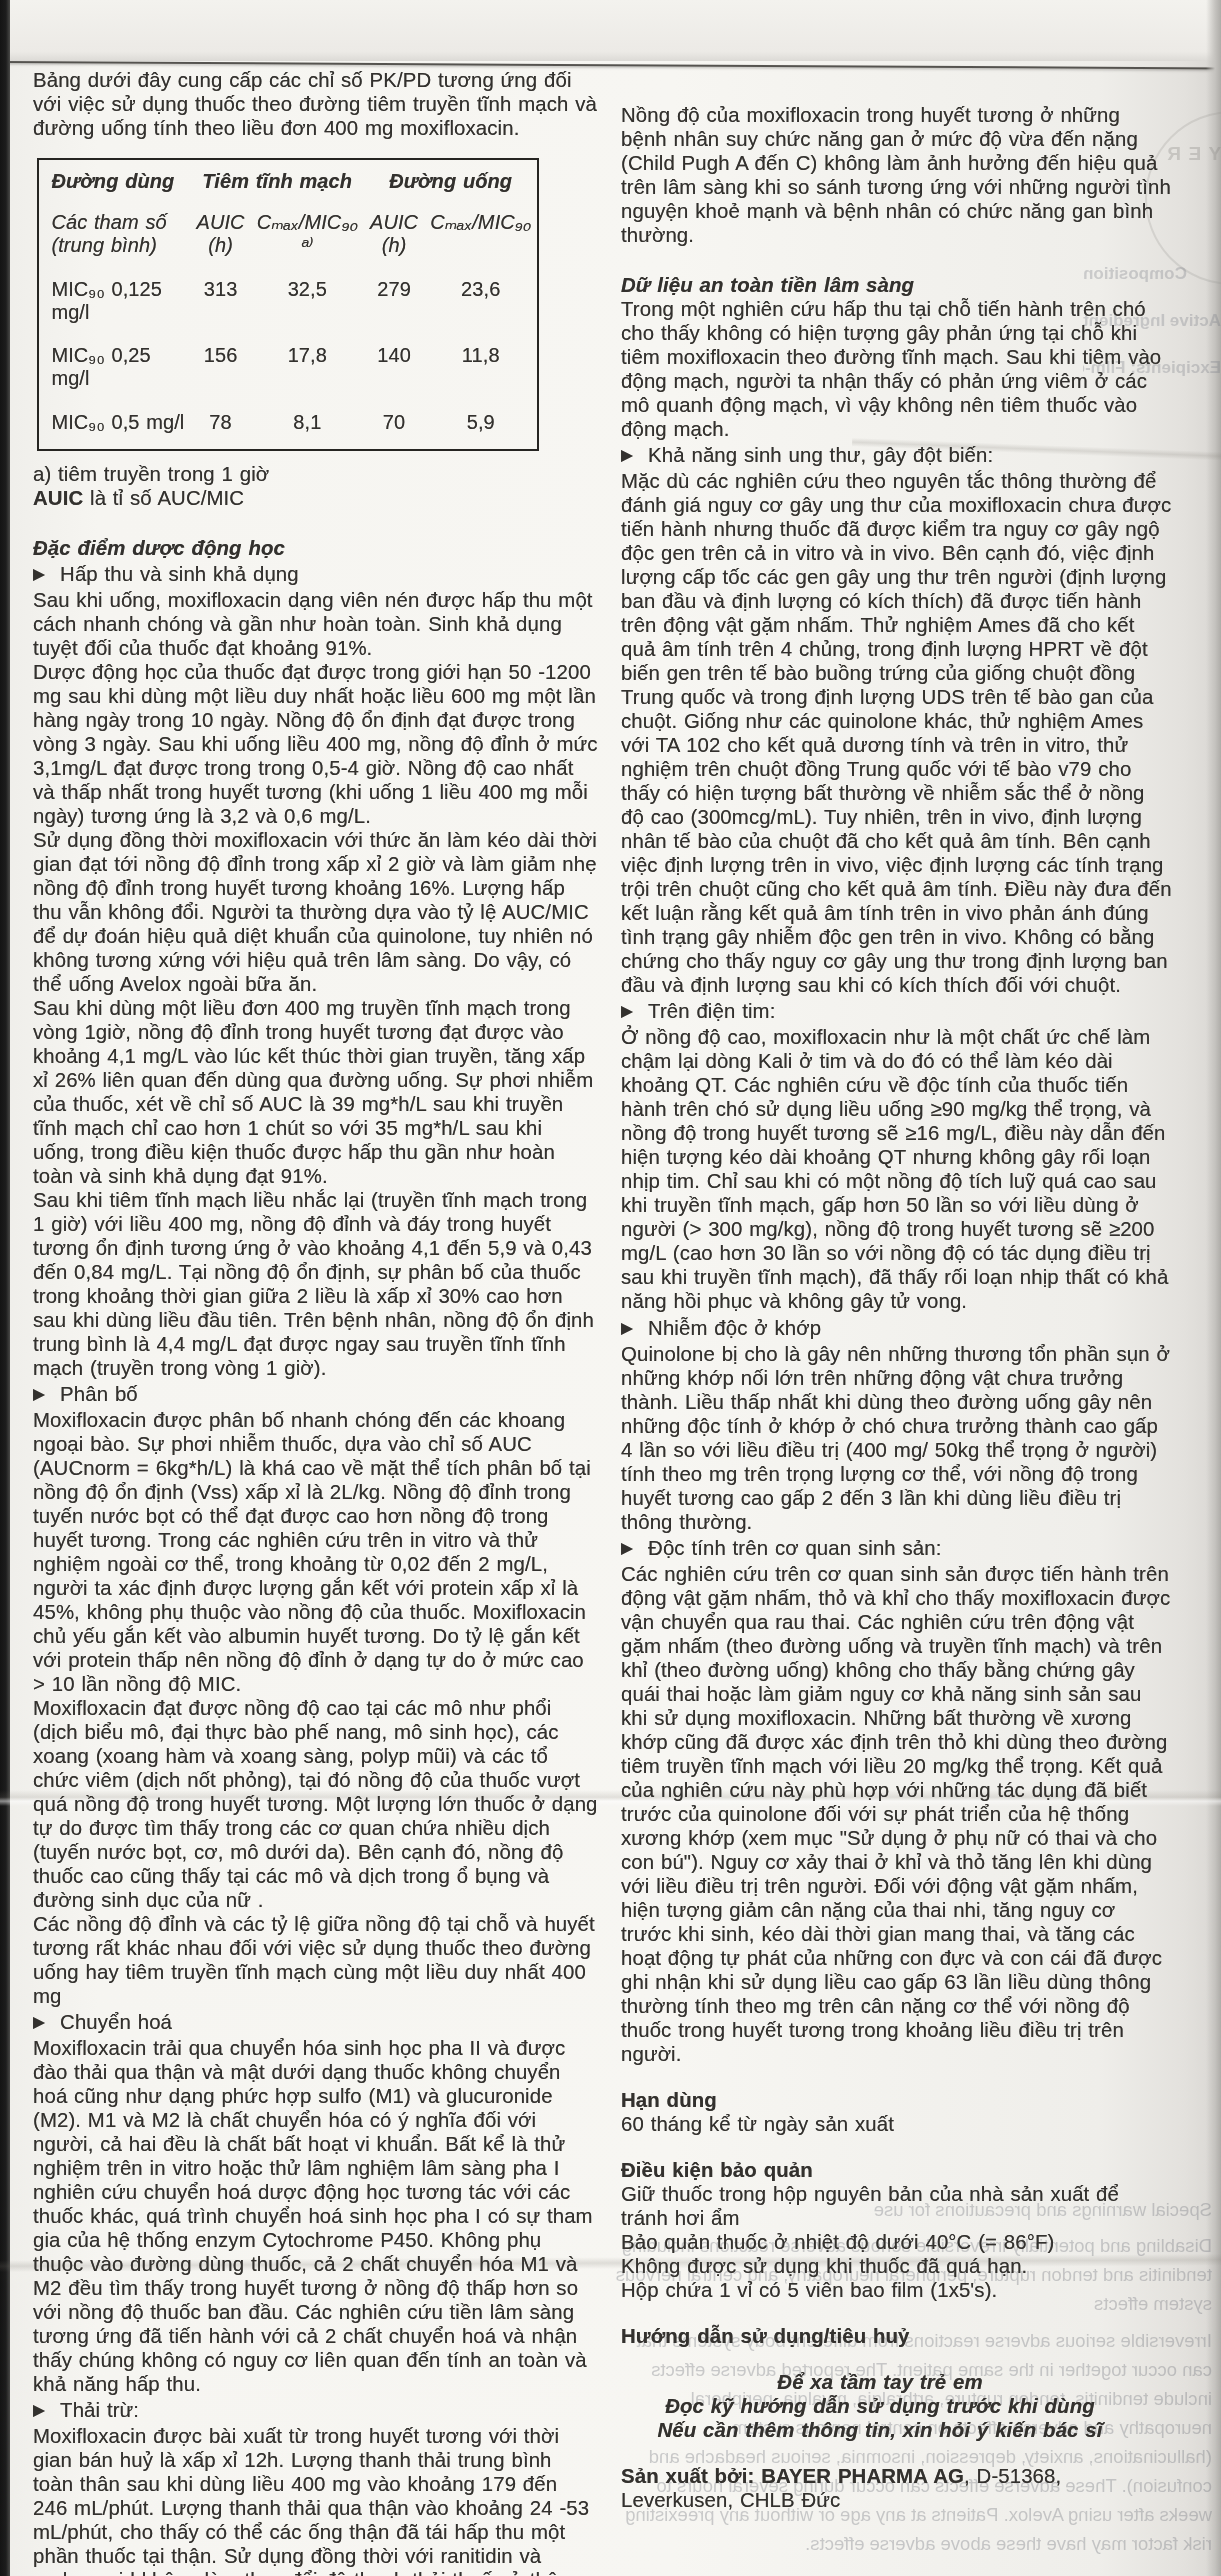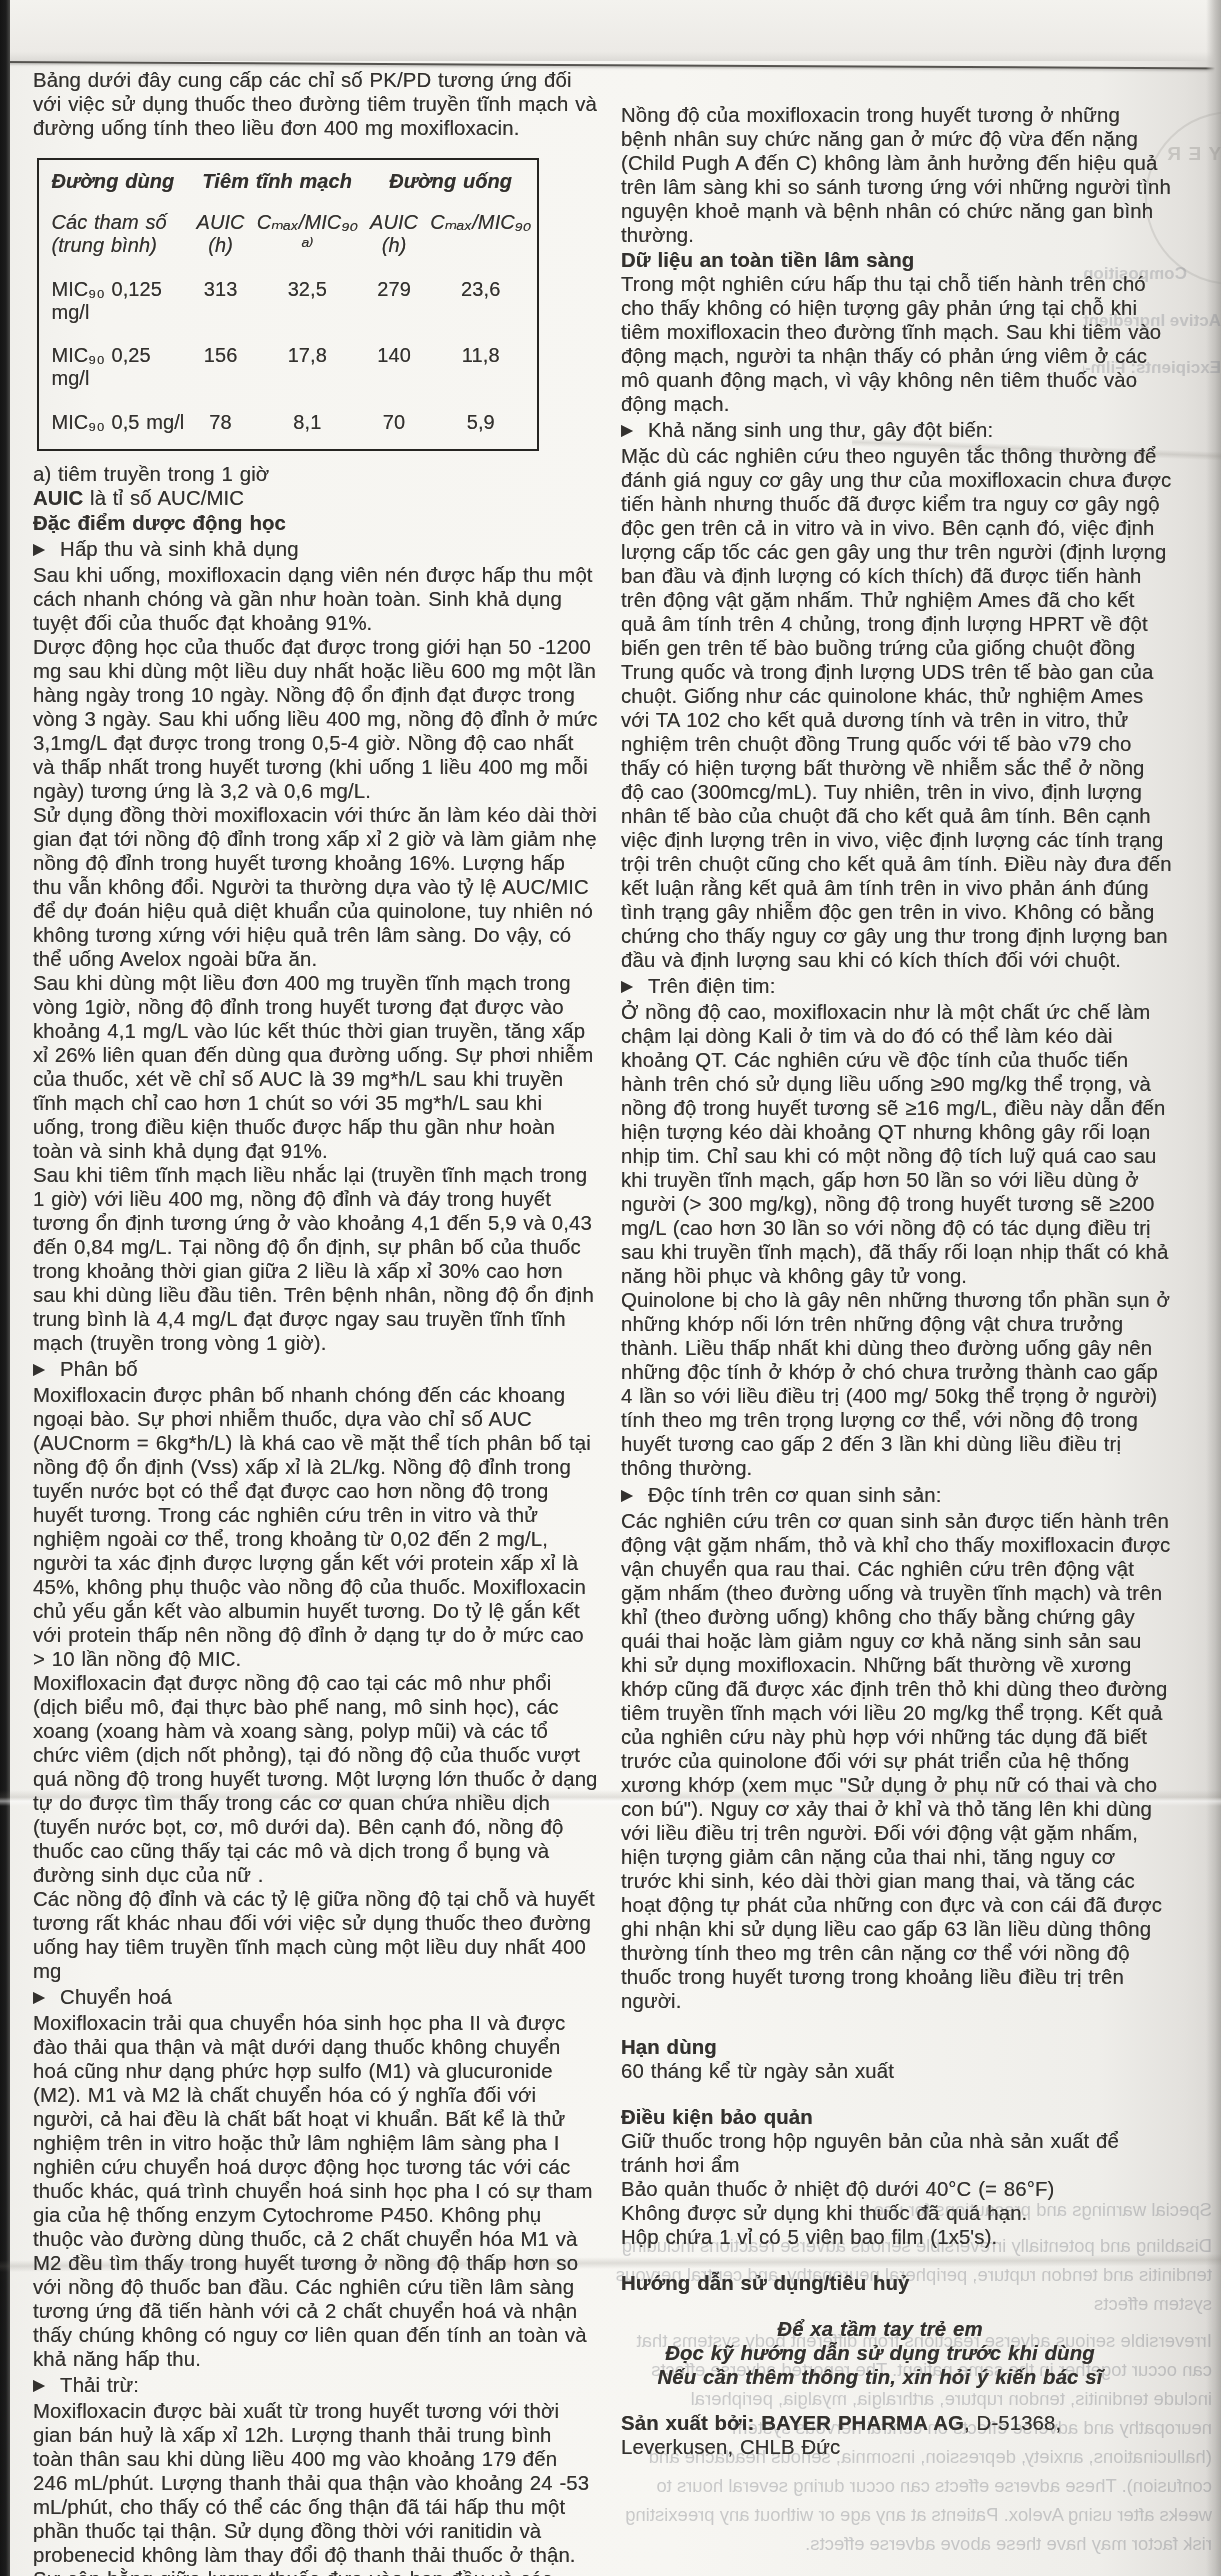--- a/index.html
+++ b/index.html
@@ -39,21 +39,21 @@
        text-shadow:0 0 0.4px rgba(40,38,35,.6);}
   .col-left{left:33px;top:68px;width:565px;}
   .col-right{left:621px;top:103px;width:551px;}
   .blk{margin:0;}
   .h{font-weight:bold;margin-top:9px;}
   .b{margin-top:2.2px;}
   .arrow{display:inline-block;margin-right:15px;font-size:15.6px;transform:translateY(-2.2px);}
   .note{margin-top:10.4px;}
   .lead b{font-weight:bold;}
   .center{text-align:center;font-weight:bold;font-style:italic;width:474px;margin-left:22px;}
-  .gap-sm{margin-top:1px;}
+  .gap-sm{margin-top:26px;font-style:italic;}
   .gap-md{margin-top:22px;}
   
   #pkpd-table-wrap{margin:18px 0 10.4px 4.4px;}
   table.pkpd{width:502px;border:2.2px solid #262522;border-collapse:collapse;}
   table.pkpd td{padding:4.4px 6px;vertical-align:top;font-size:20px;line-height:23px;}
   table.pkpd .th-bi{font-weight:bold;font-style:italic;padding-top:10.4px;}
   table.pkpd .ctr{text-align:center;}
   table.pkpd .lbl{width:185px;padding-left:12px;}
   table.pkpd tr.sub td{padding-top:13.3px;padding-bottom:4.4px;font-style:italic;}
   table.pkpd tr.data td{padding-top:16.3px;}
@@ -147,20 +147,21 @@
       <div class="blk p">Sự cân bằng giữa lượng thuốc đưa vào ban đầu và các chất chuyển hoá qua pha II của moxifloxacin được tái hấp thu gần như hoàn toàn, xấp xỉ 96-98% không phụ thuộc vào đường dùng và không có dấu hiệu chất chuyển hoá của quá trình oxi hoá.</div>
     </div>
   <div class="col col-right" id="col-right">
       <div class="blk p">Nồng độ của moxifloxacin trong huyết tương ở những bệnh nhân suy chức năng gan ở mức độ vừa đến nặng (Child Pugh A đến C) không làm ảnh hưởng đến hiệu quả trên lâm sàng khi so sánh tương ứng với những người tình nguyện khoẻ mạnh và bệnh nhân có chức năng gan bình thường.</div>
       <div class="blk h gap-sm">Dữ liệu an toàn tiền lâm sàng</div>
       <div class="blk p">Trong một nghiên cứu hấp thu tại chỗ tiến hành trên chó cho thấy không có hiện tượng gây phản ứng tại chỗ khi tiêm moxifloxacin theo đường tĩnh mạch. Sau khi tiêm vào động mạch, người ta nhận thấy có phản ứng viêm ở các mô quanh động mạch, vì vậy không nên tiêm thuốc vào động mạch.</div>
       <div class="blk b"><span class="arrow">▶</span><span>Khả năng sinh ung thư, gây đột biến:</span></div>
       <div class="blk p">Mặc dù các nghiên cứu theo nguyên tắc thông thường để đánh giá nguy cơ gây ung thư của moxifloxacin chưa được tiến hành nhưng thuốc đã được kiểm tra nguy cơ gây ngộ độc gen trên cả in vitro và in vivo. Bên cạnh đó, việc định lượng cấp tốc các gen gây ung thư trên người (định lượng ban đầu và định lượng có kích thích) đã được tiến hành trên động vật gặm nhấm. Thử nghiệm Ames đã cho kết quả âm tính trên 4 chủng, trong định lượng HPRT về đột biến gen trên tế bào buồng trứng của giống chuột đồng Trung quốc và trong định lượng UDS trên tế bào gan của chuột. Giống như các quinolone khác, thử nghiệm Ames với TA 102 cho kết quả dương tính và trên in vitro, thử nghiệm trên chuột đồng Trung quốc với tế bào v79 cho thấy có hiện tượng bất thường về nhiễm sắc thể ở nồng độ cao (300mcg/mL). Tuy nhiên, trên in vivo, định lượng nhân tế bào của chuột đã cho kết quả âm tính. Bên cạnh việc định lượng trên in vivo, việc định lượng các tính trạng trội trên chuột cũng cho kết quả âm tính. Điều này đưa đến kết luận rằng kết quả âm tính trên in vivo phản ánh đúng tình trạng gây nhiễm độc gen trên in vivo. Không có bằng chứng cho thấy nguy cơ gây ung thư trong định lượng ban đầu và định lượng sau khi có kích thích đối với chuột.</div>
       <div class="blk b"><span class="arrow">▶</span><span>Trên điện tim:</span></div>
       <div class="blk p">Ở nồng độ cao, moxifloxacin như là một chất ức chế làm chậm lại dòng Kali ở tim và do đó có thể làm kéo dài khoảng QT. Các nghiên cứu về độc tính của thuốc tiến hành trên chó sử dụng liều uống ≥90 mg/kg thể trọng, và nồng độ trong huyết tương sẽ ≥16 mg/L, điều này dẫn đến hiện tượng kéo dài khoảng QT nhưng không gây rối loạn nhịp tim. Chỉ sau khi có một nồng độ tích luỹ quá cao sau khi truyền tĩnh mạch, gấp hơn 50 lần so với liều dùng ở người (&gt; 300 mg/kg), nồng độ trong huyết tương sẽ ≥200 mg/L (cao hơn 30 lần so với nồng độ có tác dụng điều trị sau khi truyền tĩnh mạch), đã thấy rối loạn nhịp thất có khả năng hồi phục và không gây tử vong.</div>
+      <div class="blk b"><span class="arrow">▶</span><span>Nhiễm độc ở khớp</span></div>
       <div class="blk p">Quinolone bị cho là gây nên những thương tổn phần sụn ở những khớp nối lớn trên những động vật chưa trưởng thành. Liều thấp nhất khi dùng theo đường uống gây nên những độc tính ở khớp ở chó chưa trưởng thành cao gấp 4 lần so với liều điều trị (400 mg/ 50kg thể trọng ở người) tính theo mg trên trọng lượng cơ thể, với nồng độ trong huyết tương cao gấp 2 đến 3 lần khi dùng liều điều trị thông thường.</div>
       <div class="blk b"><span class="arrow">▶</span><span>Độc tính trên cơ quan sinh sản:</span></div>
       <div class="blk p">Các nghiên cứu trên cơ quan sinh sản được tiến hành trên động vật gặm nhấm, thỏ và khỉ cho thấy moxifloxacin được vận chuyển qua rau thai. Các nghiên cứu trên động vật gặm nhấm (theo đường uống và truyền tĩnh mạch) và trên khỉ (theo đường uống) không cho thấy bằng chứng gây quái thai hoặc làm giảm nguy cơ khả năng sinh sản sau khi sử dụng moxifloxacin. Những bất thường về xương khớp cũng đã được xác định trên thỏ khi dùng theo đường tiêm truyền tĩnh mạch với liều 20 mg/kg thể trọng. Kết quả của nghiên cứu này phù hợp với những tác dụng đã biết trước của quinolone đối với sự phát triển của hệ thống xương khớp (xem mục "Sử dụng ở phụ nữ có thai và cho con bú"). Nguy cơ xảy thai ở khỉ và thỏ tăng lên khi dùng với liều điều trị trên người. Đối với động vật gặm nhấm, hiện tượng giảm cân nặng của thai nhi, tăng nguy cơ trước khi sinh, kéo dài thời gian mang thai, và tăng các hoạt động tự phát của những con đực và con cái đã được ghi nhận khi sử dụng liều cao gấp 63 lần liều dùng thông thường tính theo mg trên cân nặng cơ thể với nồng độ thuốc trong huyết tương trong khoảng liều điều trị trên người.</div>
       <div class="blk h gap-md">Hạn dùng</div>
       <div class="blk p">60 tháng kể từ ngày sản xuất</div>
       <div class="blk h gap-md">Điều kiện bảo quản</div>
       <div class="blk p">Giữ thuốc trong hộp nguyên bản của nhà sản xuất để tránh hơi ẩm</div>
       <div class="blk p">Bảo quản thuốc ở nhiệt độ dưới 40°C (= 86°F)</div>
       <div class="blk p">Không được sử dụng khi thuốc đã quá hạn.</div>
       <div class="blk p">Hộp chứa 1 vỉ có 5 viên bao film (1x5's).</div>

